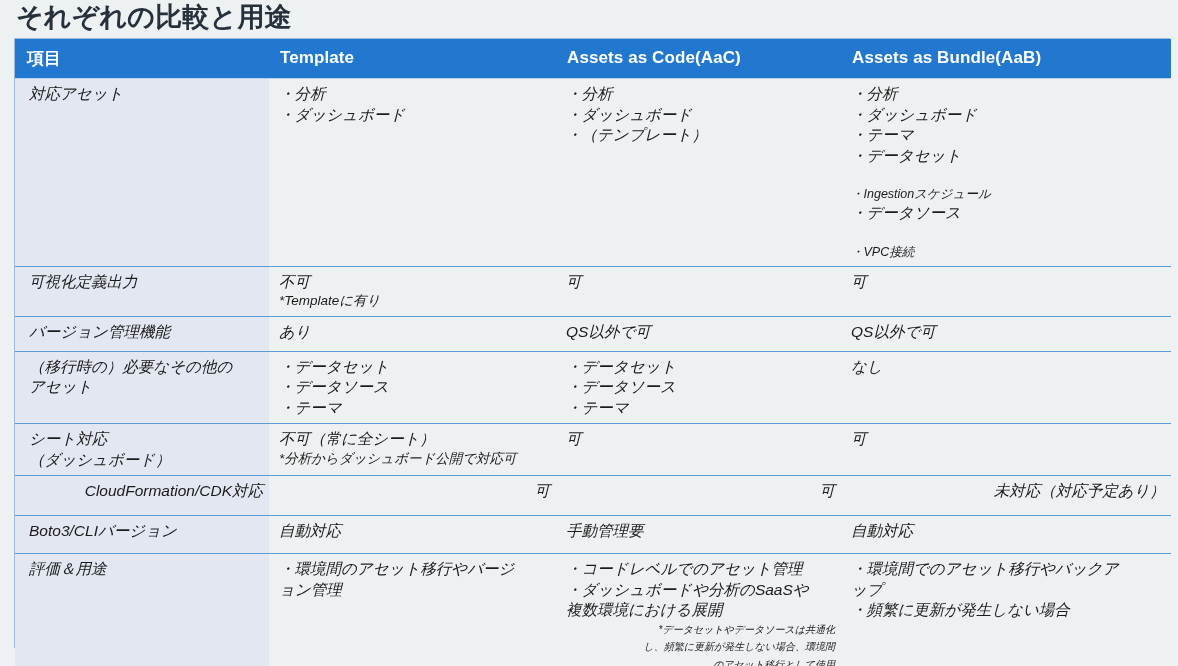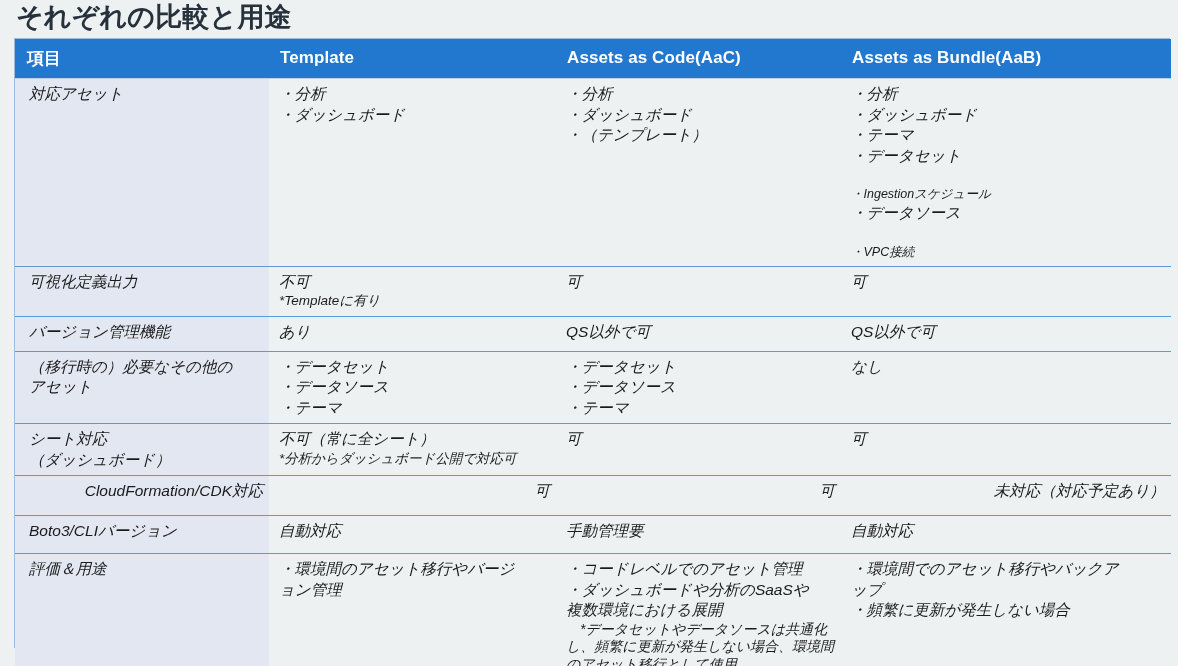--- a/index.html
+++ b/index.html
@@ -83,21 +83,21 @@
   table.cmp td.col-item {
     background: #e3e7f1;
     padding-left: 14px;
   }
   table.cmp tbody tr:first-child td { border-top: none; }
 
   .cell-lines { display: block; }
   .cell-lines .ln { display: block; white-space: pre-wrap; }
   .ln.small { font-size: 12.5px; line-height: 17px; margin-top: 20px; }
   .ln.note  { font-size: 13.5px; line-height: 18px; }
-  .ln.note2 { font-size: 14px; line-height: 17.5px; }
+  .ln.note2 { font-size: 10px; line-height: 17.5px; text-align: right; }
   .page-num {
     position: absolute;
     right: 25px;
     top: 624px;
     font-size: 14px;
     color: #2b2b2b;
   }
 </style>
 </head>
 <body>

